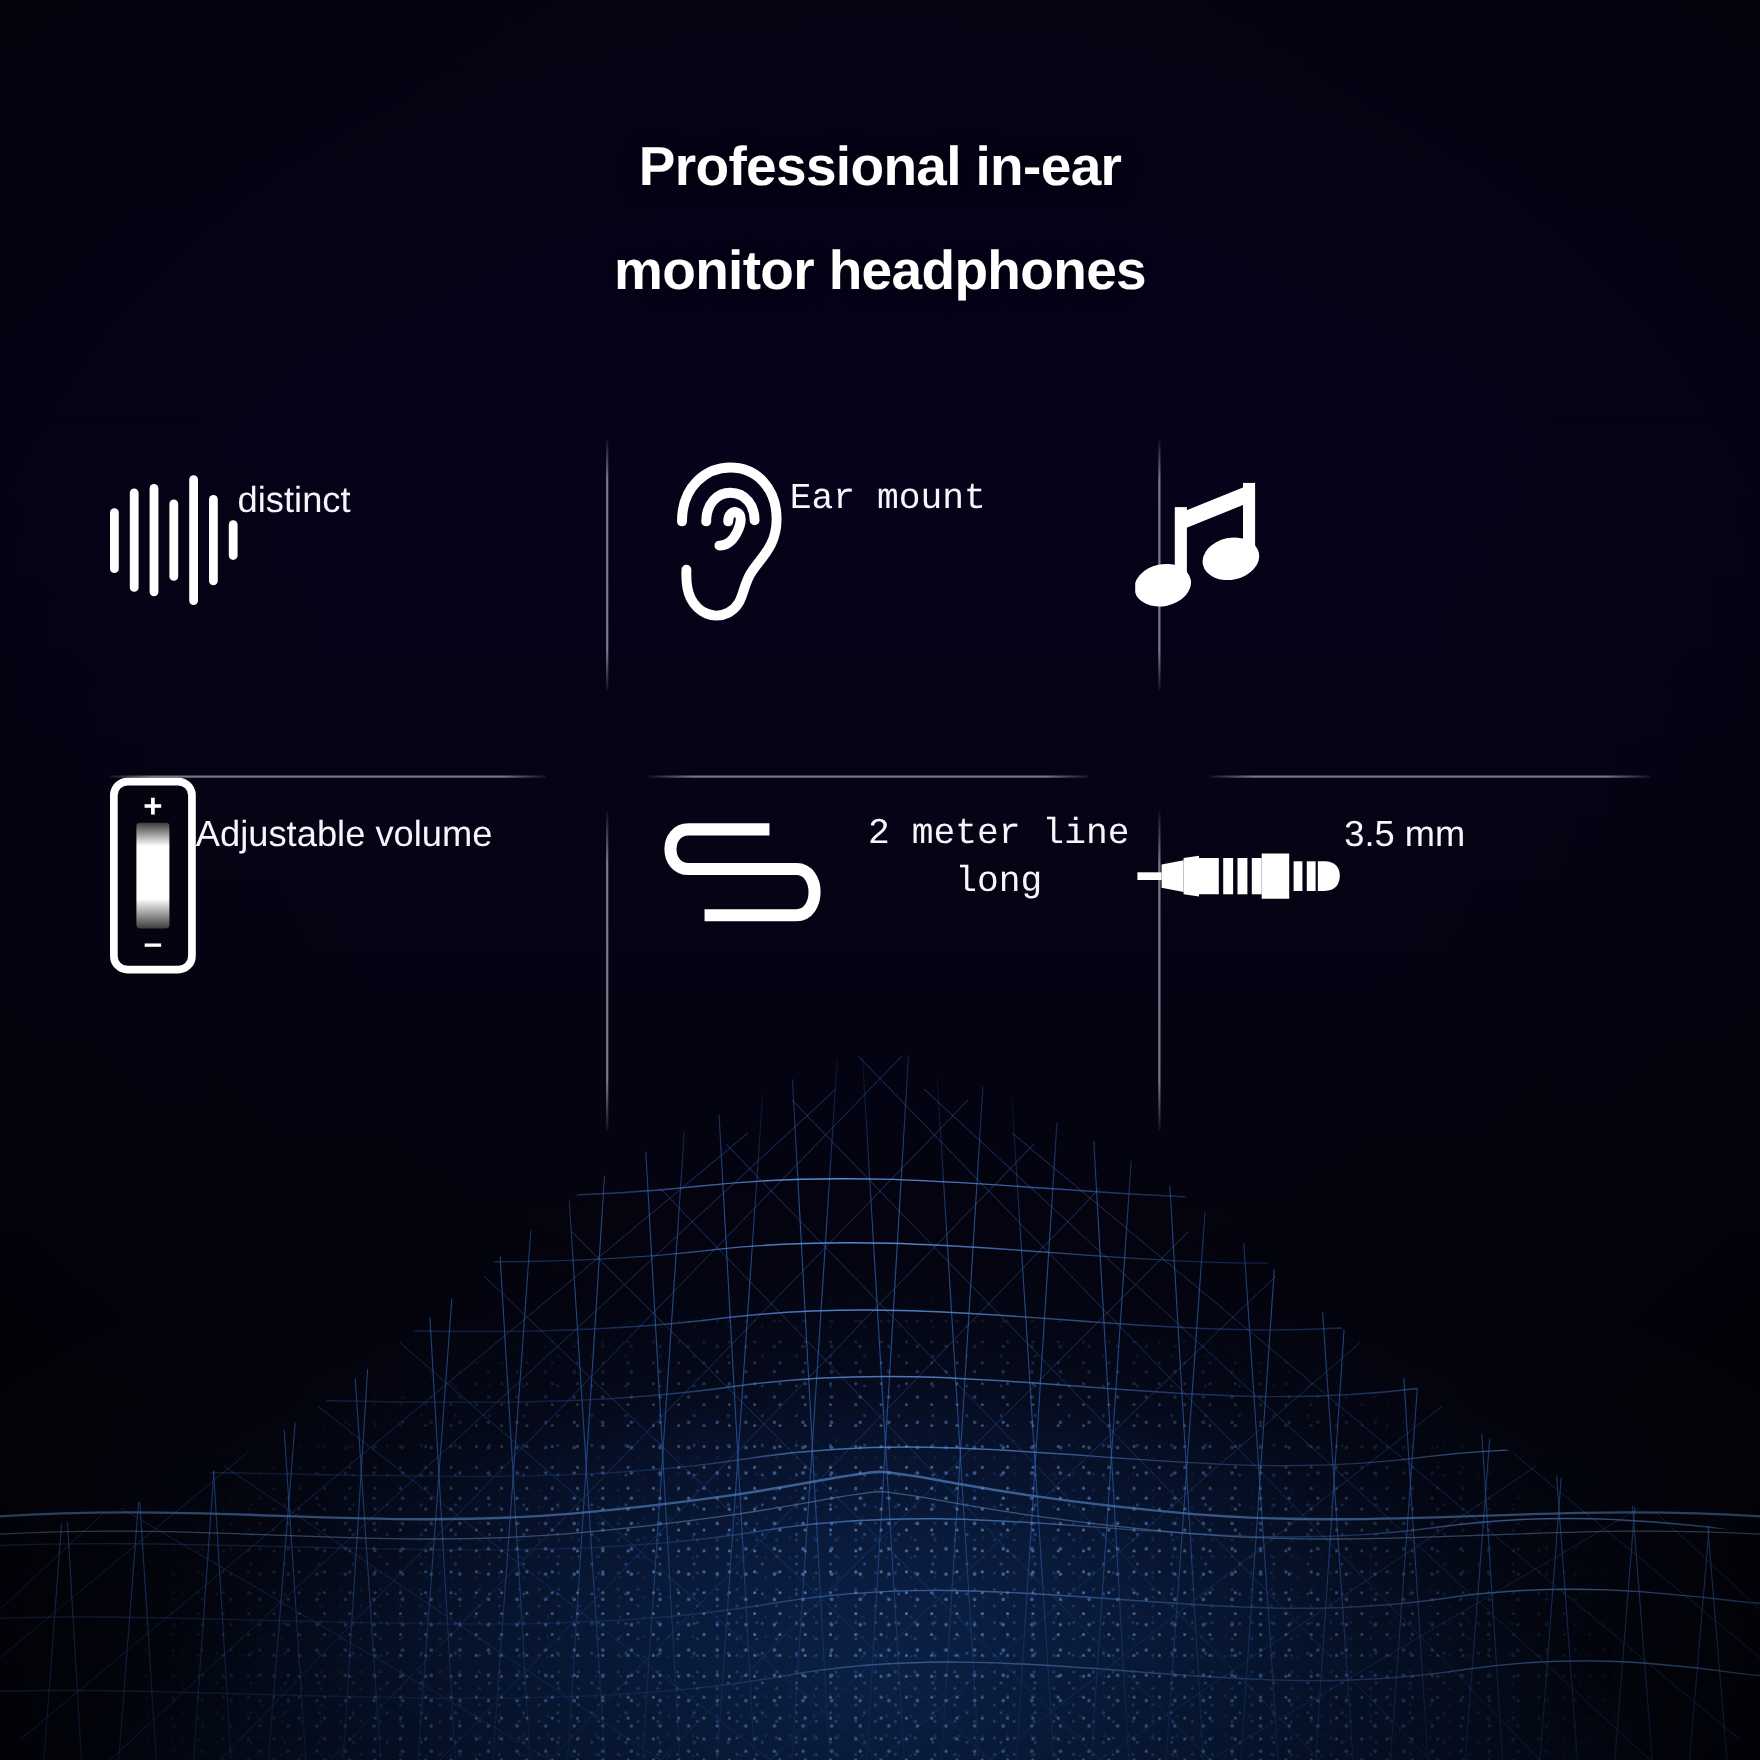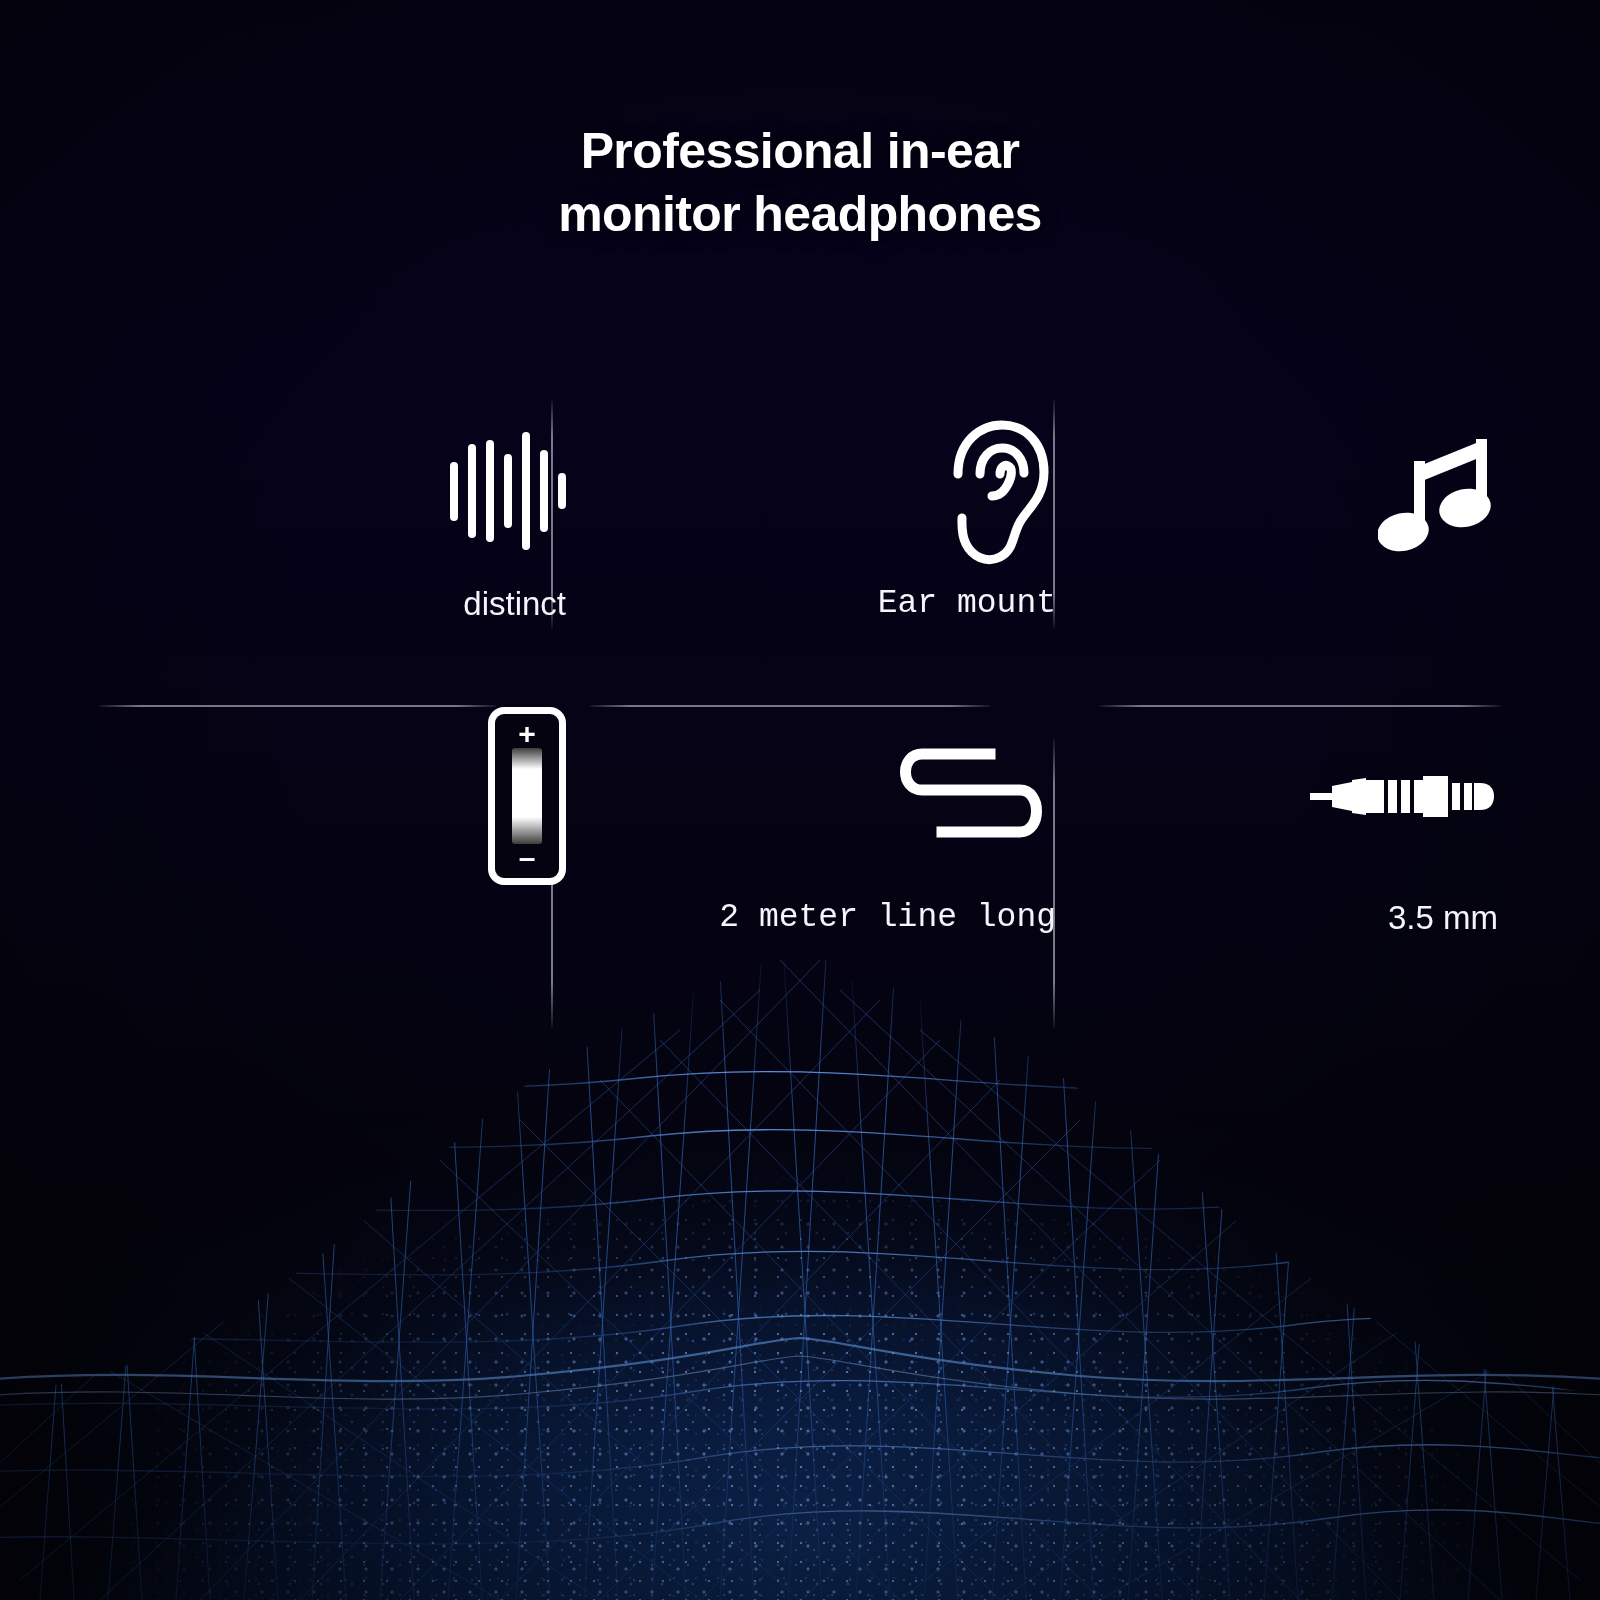--- a/index.html
+++ b/index.html
@@ -78,36 +78,35 @@
     left: 0;
     width: 100%;
     text-align: center;
     font-size: 50px;
     font-weight: 700;
     line-height: 1.26;
     letter-spacing: -0.6px;
     color: #ffffff;
     text-shadow: 0 2px 18px rgba(0,0,0,0.6);
   }
-  .headline .l2 { display: block; }
+  .headline .l2 { display: block; margin-top: 32px; }
 
   
   .grid {
     position: absolute;
     top: 398px;
     left: 100px;
     width: 1400px;
     height: 580px;
   }
   .cell {
     position: absolute;
     width: 466px;
     display: flex;
-    flex-direction: column;
-    align-items: flex-end;
+    align-items: flex-start;
   }
   .cell.c0 { left: 0px; }
   .cell.c1 { left: 490px; font-family: Liberation Mono, monospace; }
   .cell.c2 { left: 932px; }
   .cell.r0 { top: 18px; height: 290px; }
   .cell.r1 { top: 318px; height: 262px; }
 
   .icon-box {
     height: 150px;
     display: flex;
@@ -382,20 +381,21 @@
     </div>
 
     <div class="cell c0 r1">
       <div class="icon-box">
         <div class="vol-slider">
           <span class="vol-sign">+</span>
           <span class="vol-track"></span>
           <span class="vol-sign">–</span>
         </div>
       </div>
+      <div class="label">Adjustable volume</div>
     </div>
 
     <div class="cell c1 r1">
       <div class="icon-box">
         <svg width="170" height="104" viewBox="0 0 170 104" fill="none" stroke="#ffffff" stroke-width="11" stroke-linecap="square" stroke-linejoin="round">
           <path d="M104 10 L36 10 C 14 10 14 46 36 46
                    L134 46 C 156 46 156 88 134 88 L56 88"></path>
         </svg>
       </div>
       <div class="label">2 meter line long</div>

